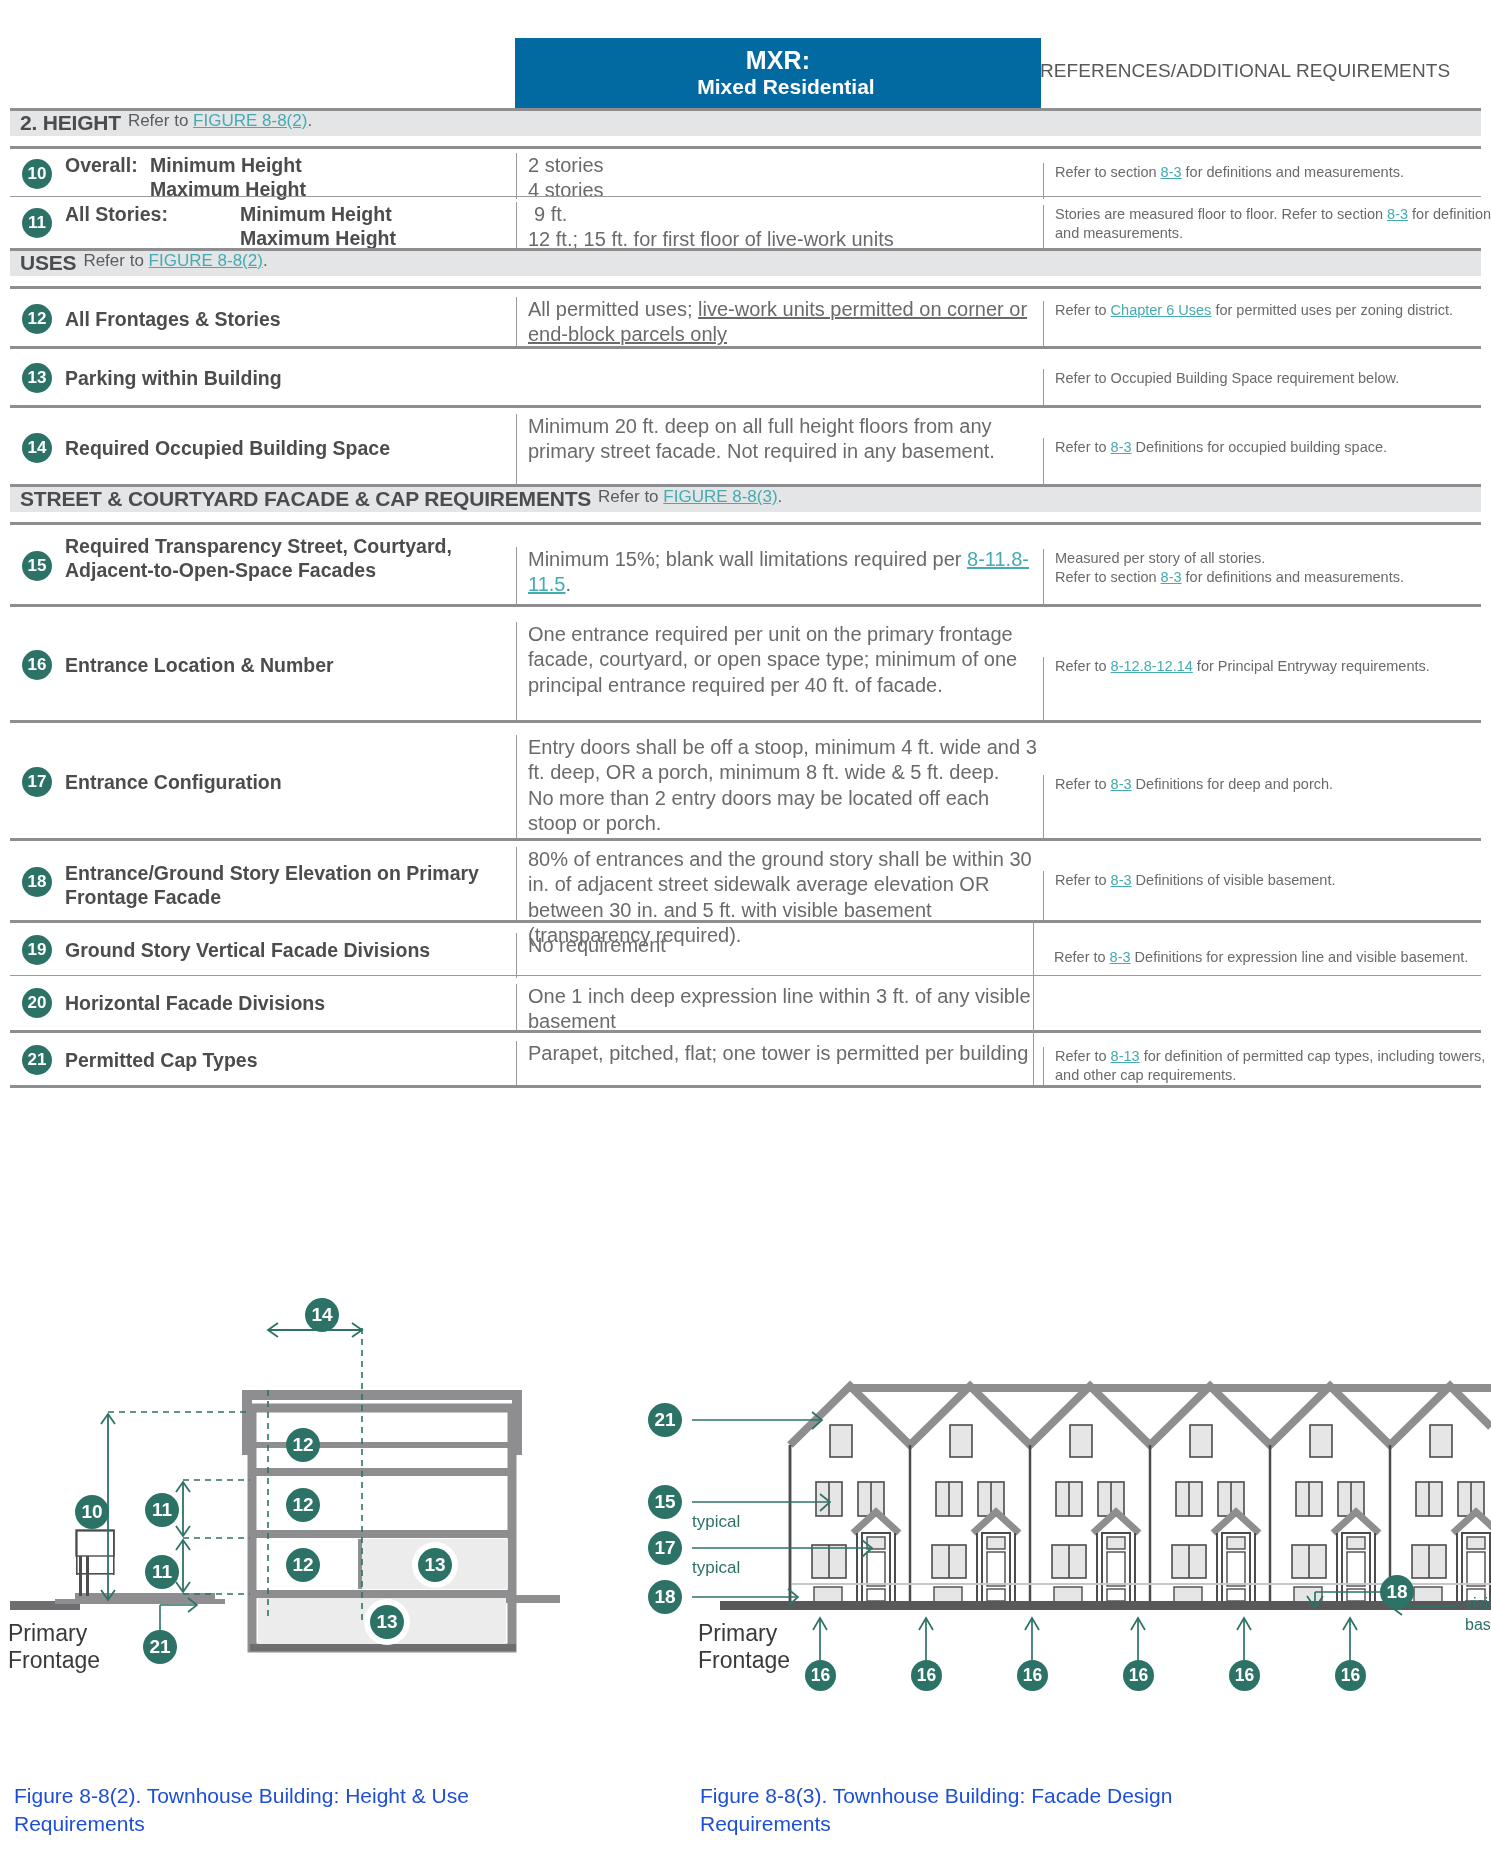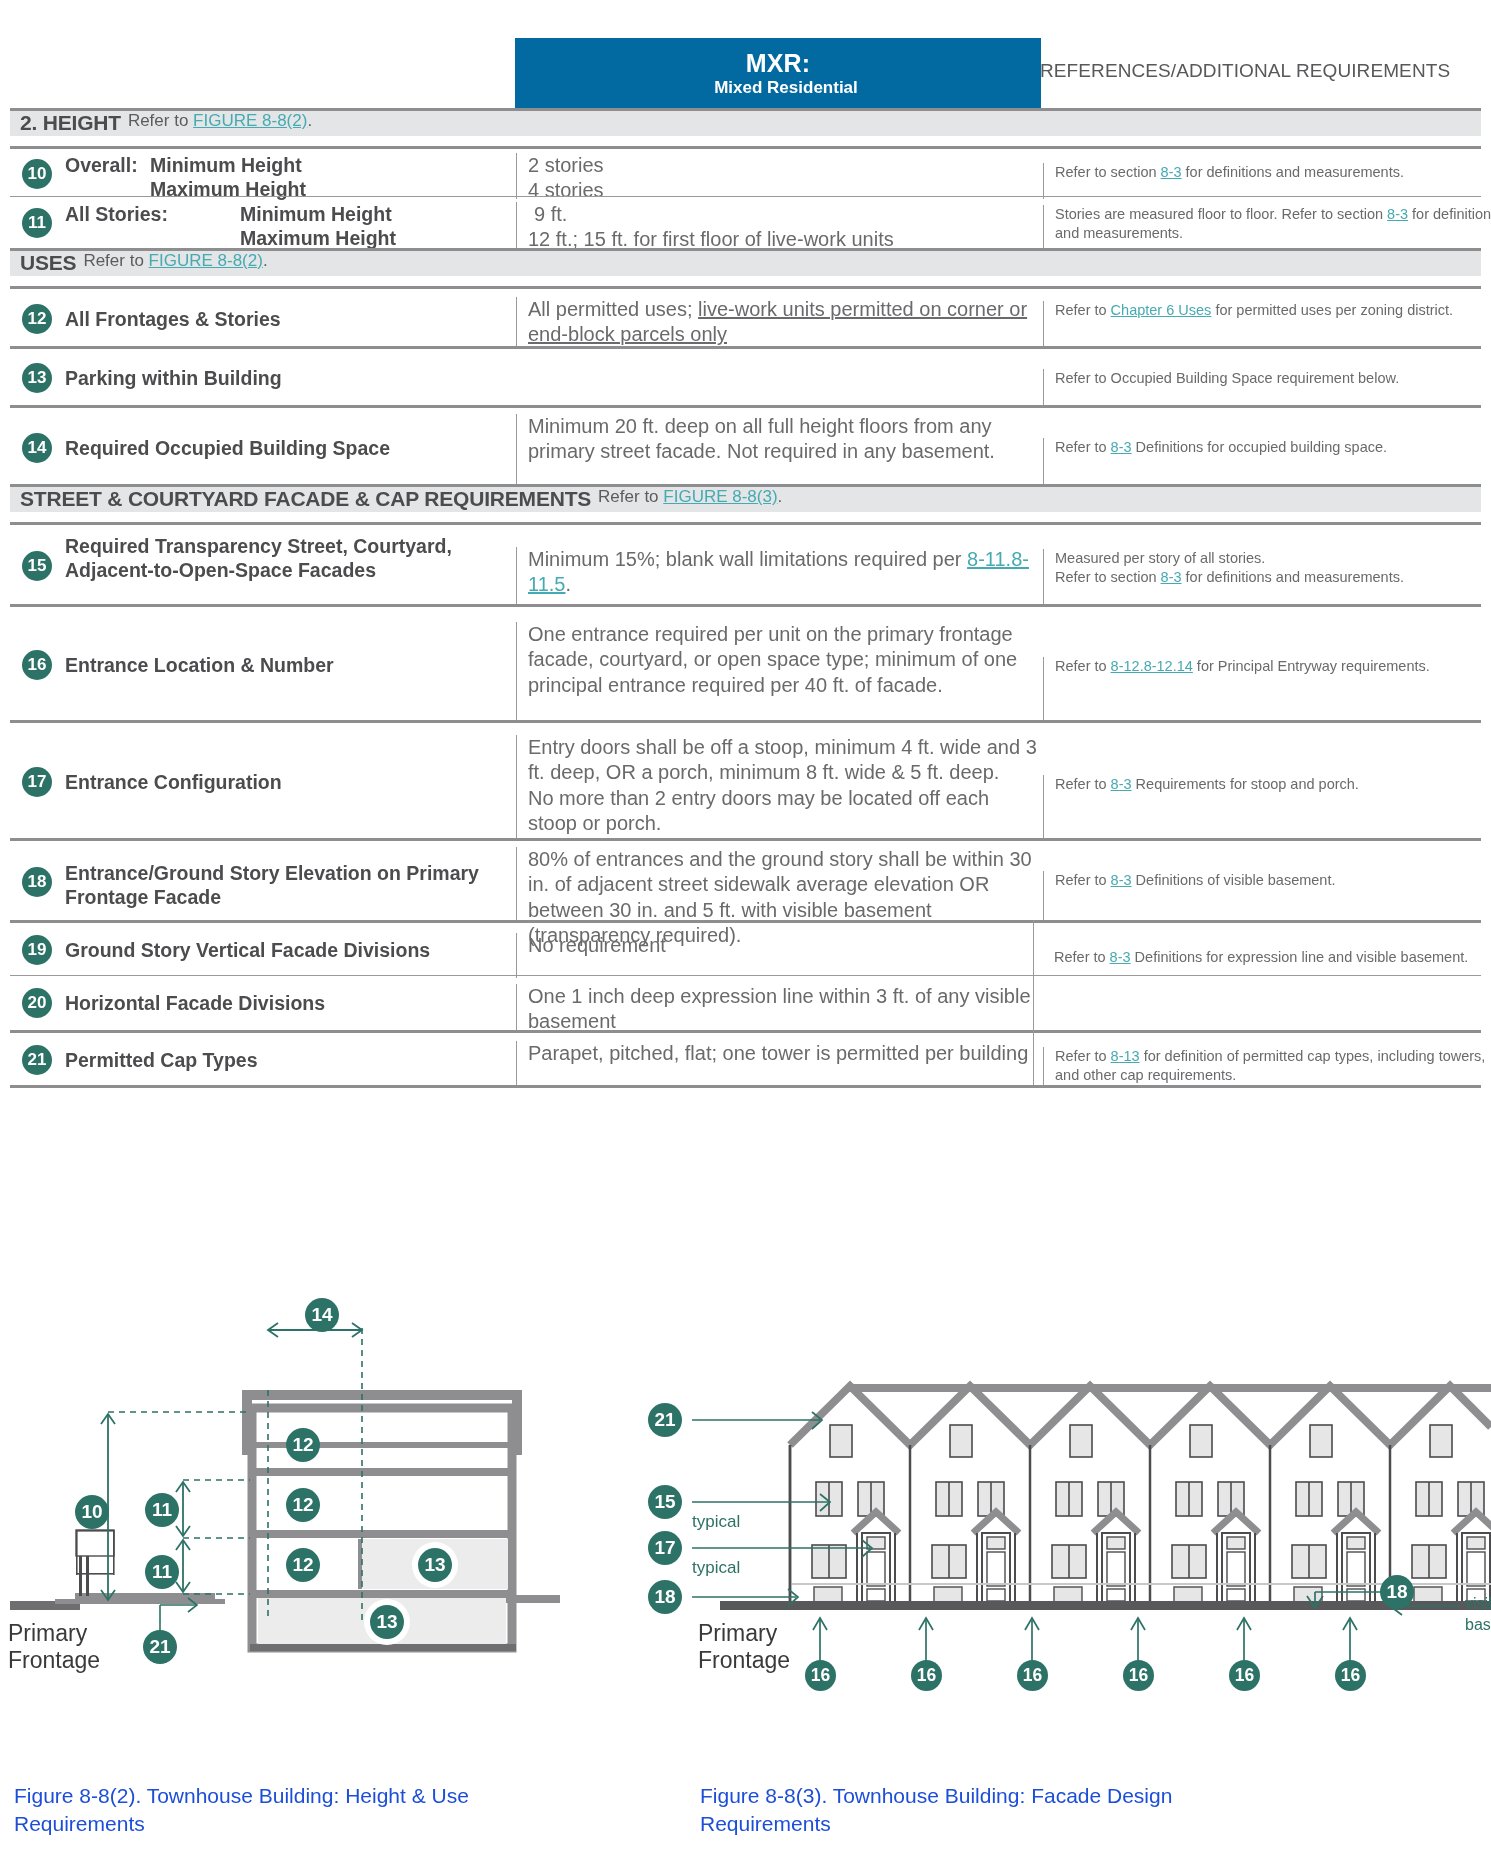--- a/index.html
+++ b/index.html
@@ -15,21 +15,21 @@
   }
 
   
   .sheet { position:absolute; left:0; top:0; width:1491px; }
   .hdr-district {
     position:absolute; left:515px; top:38px; width:526px; height:72px;
     background:#0369a1; color:#ffffff; text-align:center;
     display:flex; flex-direction:column; justify-content:center; align-items:center;
   }
   .hdr-district .d1 { font-size:25px; font-weight:bold; line-height:1.08; letter-spacing:.2px;}
-  .hdr-district .d2 { font-size:17px; font-weight:bold; line-height:1.25;margin-left:16px; }
+  .hdr-district .d2 { font-size:21px; font-weight:bold; line-height:1.25;margin-left:16px; }
   .hdr-refs {
     position:absolute; left:1040px; top:60px; width:450px;
     font-size:19px; color:#58585a; letter-spacing:.1px;
   }
 
   
   .band {
     position:absolute; left:10px; width:1471px; height:28px;
     background:#e4e5e6;
     border-top:3px solid #8e8e90;
@@ -212,21 +212,21 @@
   <div class="row" style="top:720px; height:118px;">
     <div class="cell-num" style="top:44px;">
         <div class="circ">17</div>
       </div>
     <div class="cell-label" style="top:48px;">Entrance Configuration</div>
     <div class="cell-mid" style="top:12px; height:106px;">
       <div>Entry doors shall be off a stoop, minimum 4 ft. wide and 3 ft. deep, OR a porch, minimum 8 ft. wide &amp; 5 ft. deep.</div>
       <div>No more than 2 entry doors may be located off each stoop or porch.</div>
     </div>
     <div class="cell-right" style="top:52px; height:66px;">
-      <span>Refer to </span><span class="lnk">8-3</span><span> Requirements for stoop and porch.</span>
+      <span>Refer to </span><span class="lnk">8-3</span><span> Definitions for deep and porch.</span>
     </div>
   </div>
 
   <div class="row" style="top:838px; height:82px;">
     <div class="cell-num" style="top:26px;">
         <div class="circ">18</div>
       </div>
     <div class="cell-label" style="top:21px;">Entrance/Ground Story Elevation on Primary Frontage Facade</div>
     <div class="cell-mid" style="top:6px; height:76px;">80% of entrances and the ground story shall be within 30 in. of adjacent street sidewalk average elevation OR between 30 in. and 5 ft. with visible basement (transparency required).</div>
     <div class="cell-right" style="top:30px; height:52px;">

